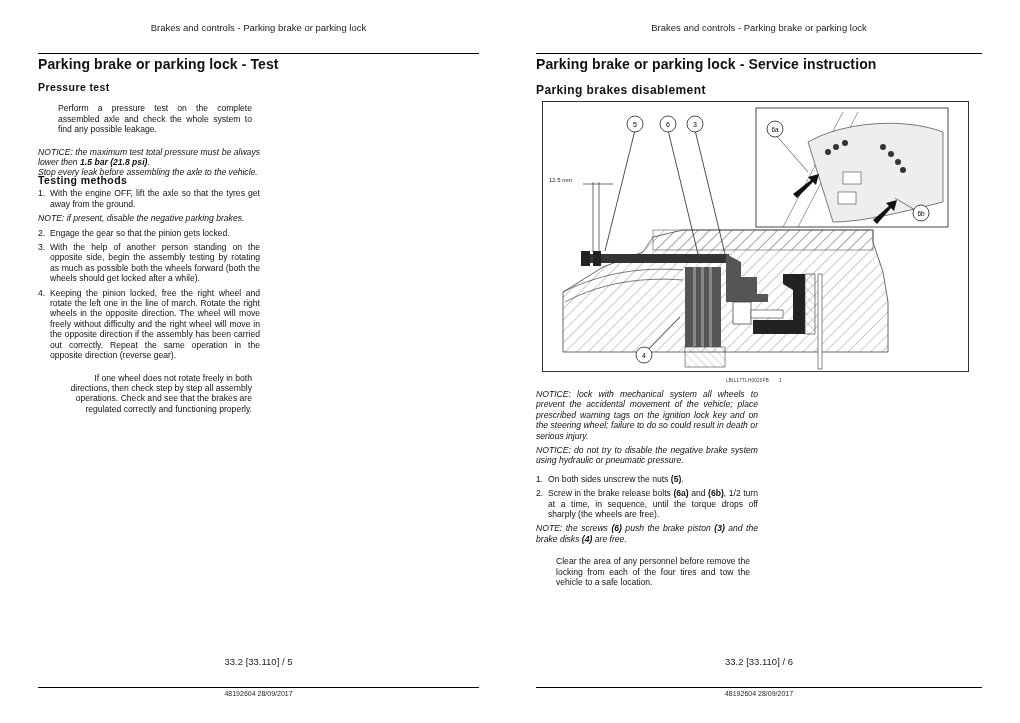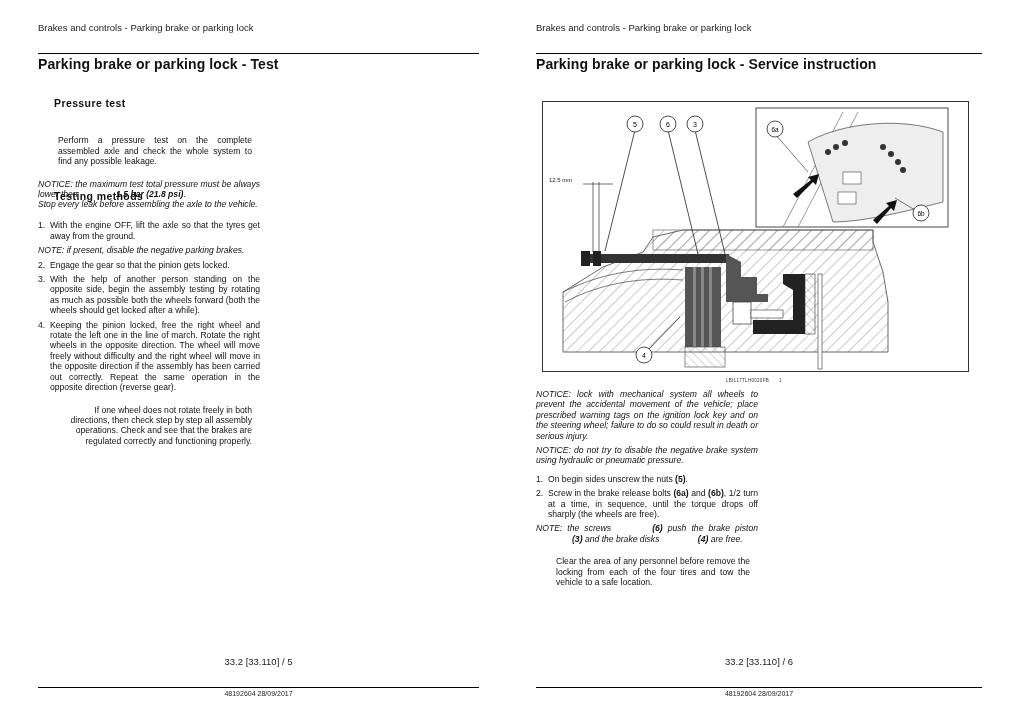--- a/index.html
+++ b/index.html
@@ -1,29 +1,29 @@
 <!DOCTYPE html>
 <html><head>
 <meta charset="utf-8">
 <style>
   html, body { margin:0; padding:0; background:#ffffff; }
   body { width:1020px; height:723px; position:relative; overflow:hidden;
          font-family:"Liberation Sans", sans-serif; color:#111; }
   .page { position:absolute; top:0; height:723px; }
   .page.left { left:38px; width:441px; }
   .page.right { left:536px; width:446px; }
-  .running-head { position:absolute; top:22px; left:0; width:100%; text-align:left;
+  .running-head { position:absolute; top:22px; left:0; width:100%; text-align:center;
                   font-size:9.5px; color:#222; }
   .head-rule { position:absolute; top:53px; left:0; width:100%; height:0; border-top:1.3px solid #000; }
   .title { position:absolute; top:56px; left:0; font-size:14px; font-weight:bold; letter-spacing:0.1px; }
-  .h2 { font-size:10.5px; font-weight:bold; letter-spacing:0.4px; margin:16px; }
+  .h2 { font-size:10.5px; font-weight:bold; letter-spacing:0.4px; margin:0; }
   .col { position:absolute; left:0; width:222px; font-size:8.6px; line-height:10.4px; }
   .indent { padding-left:12px; text-align:justify; margin:8px; }
   .notice { font-style:italic; margin:0; text-align:justify; }
-  .notice b { font-weight:bold;margin-left:36px; }
+  .notice b { font-weight:bold; }
   ol.steps { list-style:none; padding:0; margin:0; }
   ol.steps li { position:relative; padding-left:12px; text-align:justify; margin:0; }
   ol.steps li .num { position:absolute; left:0; top:0; }
   .gap4 { height:4px; }
   .foot-rule { position:absolute; top:687px; left:0; width:100%; border-top:1.3px solid #000; }
   .foot-doc { position:absolute; top:690px; left:0; width:100%; text-align:center; font-size:7px; color:#222; }
   .foot-page { position:absolute; top:656px; left:0; width:100%; text-align:center; font-size:9.5px; color:#222; }
   .figure { position:absolute; top:101px; left:6px; width:425px; height:269px; border:1px solid #333; background:#fff; overflow:hidden; }
   .fig-caption { position:absolute; top:378px; left:190px; font-size:4.5px; color:#333; letter-spacing:0.3px; }
   .fig-caption .n { margin-left:10px; }
@@ -167,21 +167,21 @@
   </div>
   <div class="fig-caption"><span>LBIL17TLH0020FB</span><span class="n">1</span></div>
 
   <div class="col" style="top:389px;">
     <p class="notice">NOTICE: lock with mechanical system all wheels to prevent the accidental movement of the vehicle; place prescribed warning tags on the ignition lock key and on the steering wheel; failure to do so could result in death or serious injury.</p>
     <div class="gap4"></div>
     <p class="notice">NOTICE: do not try to disable the negative brake system using hydraulic or pneumatic pressure.</p>
     <div class="gap4"></div>
     <div class="gap4"></div>
     <ol class="steps">
-      <li><span class="num">1.</span><span>On begin sides unscrew the nuts </span><b>(5)</b><span>.</span></li>
+      <li><span class="num">1.</span><span>On both sides unscrew the nuts </span><b>(5)</b><span>.</span></li>
       <div class="gap4"></div>
       <li><span class="num">2.</span><span>Screw in the brake release bolts </span><b>(6a)</b><span> and </span><b>(6b)</b><span>, 1/2 turn at a time, in sequence, until the torque drops off sharply (the wheels are free).</span></li>
     </ol>
     <div class="gap4"></div>
     <p class="notice"><span>NOTE: the screws </span><b>(6)</b><span> push the brake piston </span><b>(3)</b><span> and the brake disks </span><b>(4)</b><span> are free.</span></p>
     <div class="gap4"></div>
     <p class="indent" style="text-align:justify">Clear the area of any personnel before remove the locking from each of the four tires and tow the vehicle to a safe location.</p>
   </div>
 
   <div class="foot-rule"></div>

